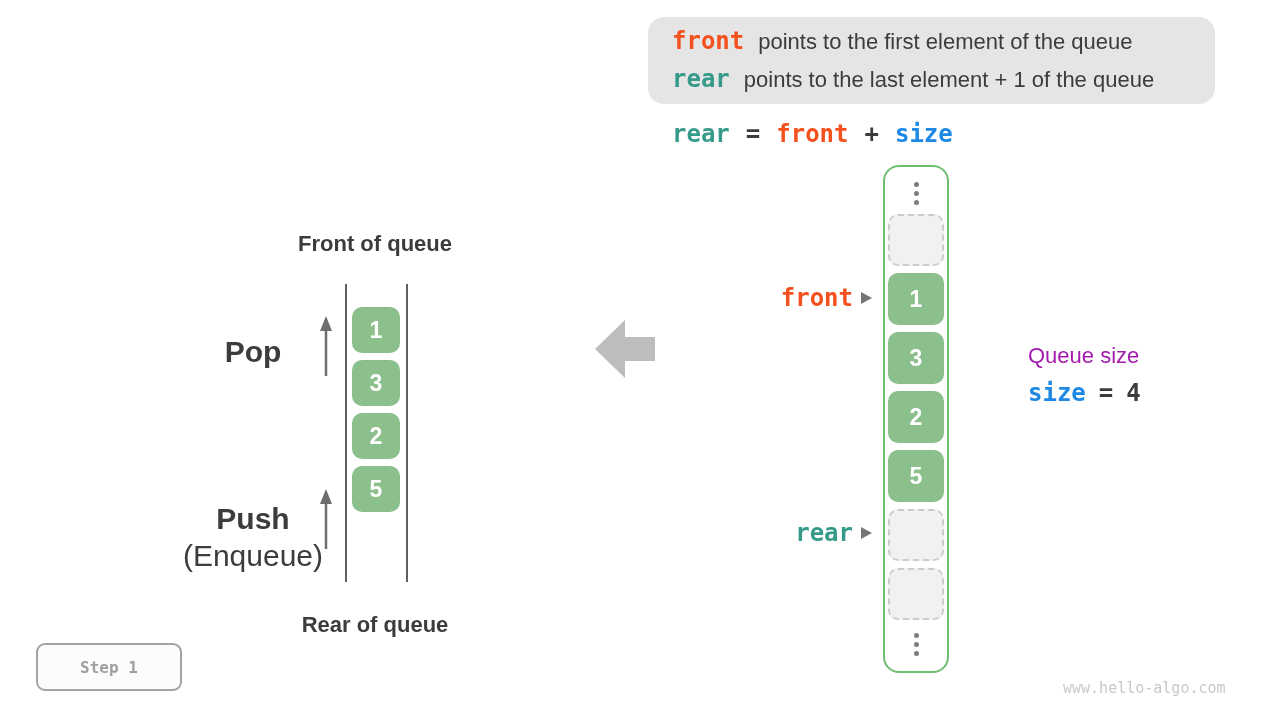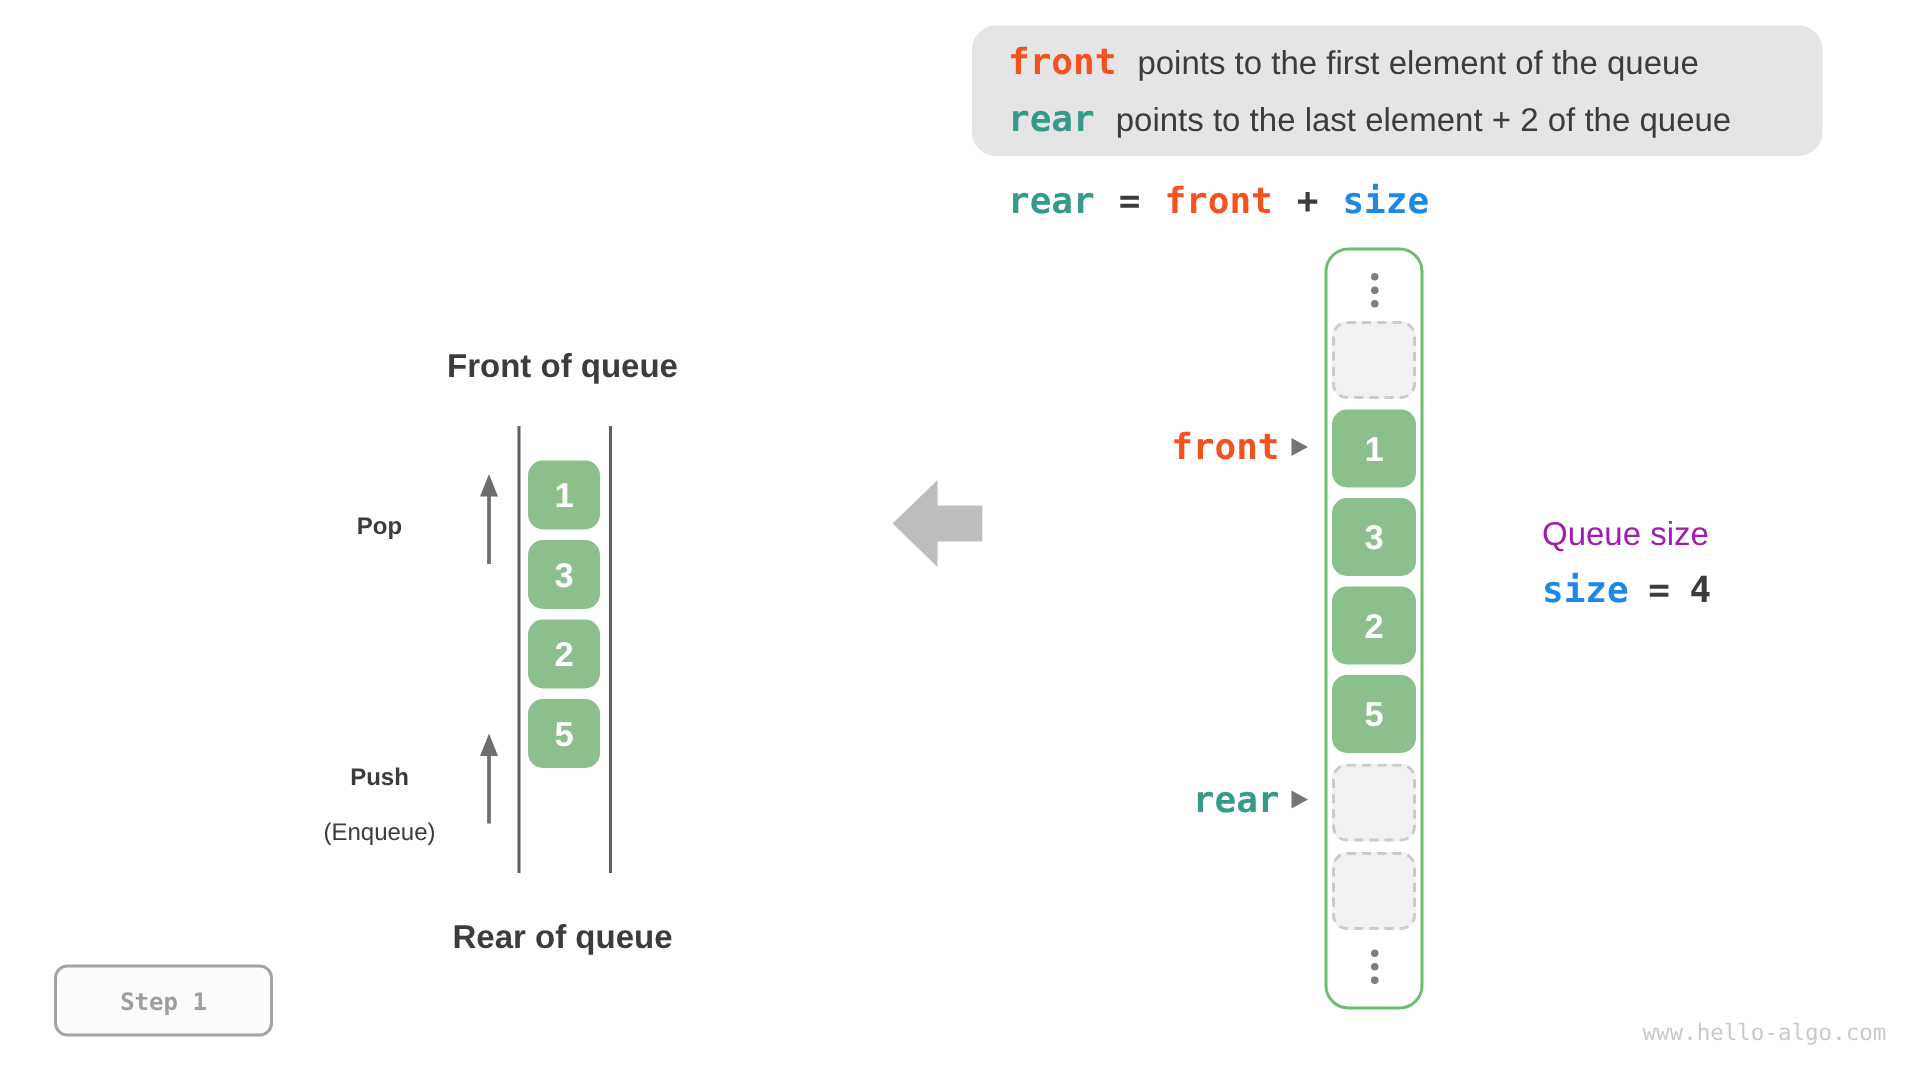--- a/index.html
+++ b/index.html
@@ -43,21 +43,21 @@
   .rear-of-queue  { position: absolute; left: 280px; top: 612px; width: 190px; }
   .queue-wall { position: absolute; top: 284px; width: 2px; height: 298px; background: #5f5f5f; }
   .wall-left  { left: 345px; }
   .wall-right { left: 406px; }
   .qbox {
     position: absolute; left: 352px; width: 48px; height: 46px;
     background: #8bbf8b; border-radius: 10px;
     color: #ffffff; font-weight: bold; font-size: 23px;
     display: flex; align-items: center; justify-content: center;
   }
-  .op-label { position: absolute; left: 168px; width: 170px; text-align: center; line-height: 37px; font-size: 16px; }
+  .op-label { position: absolute; left: 168px; width: 170px; text-align: center; line-height: 37px; font-size: 30px; }
   .op-label .t { font-weight: bold; }
   .pop-label  { top: 333px; }
   .push-label { top: 500px; }
   .up-arrow { position: absolute; left: 317px; width: 18px; height: 62px; }
   .pop-arrow  { top: 316px; }
   .push-arrow { top: 489px; }
 
   
   .big-arrow { position: absolute; left: 595px; top: 320px; width: 60px; height: 58px; }
   .caption {
@@ -115,36 +115,36 @@
     position: absolute; left: 36px; top: 643px; width: 146px; height: 48px;
     border: 2px solid #a3a3a3; border-radius: 9px; background: #fcfcfc;
     display: flex; align-items: center; justify-content: center;
     font-family: "DejaVu Sans Mono", monospace; font-weight: bold;
     font-size: 16px; color: #9e9e9e;
   }
 
   .watermark {
     position: absolute; left: 1063px; top: 679px;
     font-family: "DejaVu Sans Mono", monospace;
-    font-size: 15px; color: #c9c9c9; margin-left: 32px;
+    font-size: 15px; color: #c9c9c9;
   }
 </style>
 </head>
 <body>
 
 <div class="canvas">
 
   <div class="legend">
     <div class="legend-line">
       <span class="mono c-front">front</span>
       <span>points to the first element of the queue</span>
     </div>
     <div class="legend-line">
       <span class="mono c-rear">rear</span>
-      <span>points to the last element + 2 of the queue</span>
+      <span>points to the last element + 1 of the queue</span>
     </div>
   </div>
 
   <div class="formula">
     <span class="c-rear">rear</span>
     <span class="c-dark">=</span>
     <span class="c-front">front</span>
     <span class="c-dark">+</span>
     <span class="c-size">size</span>
   </div>

